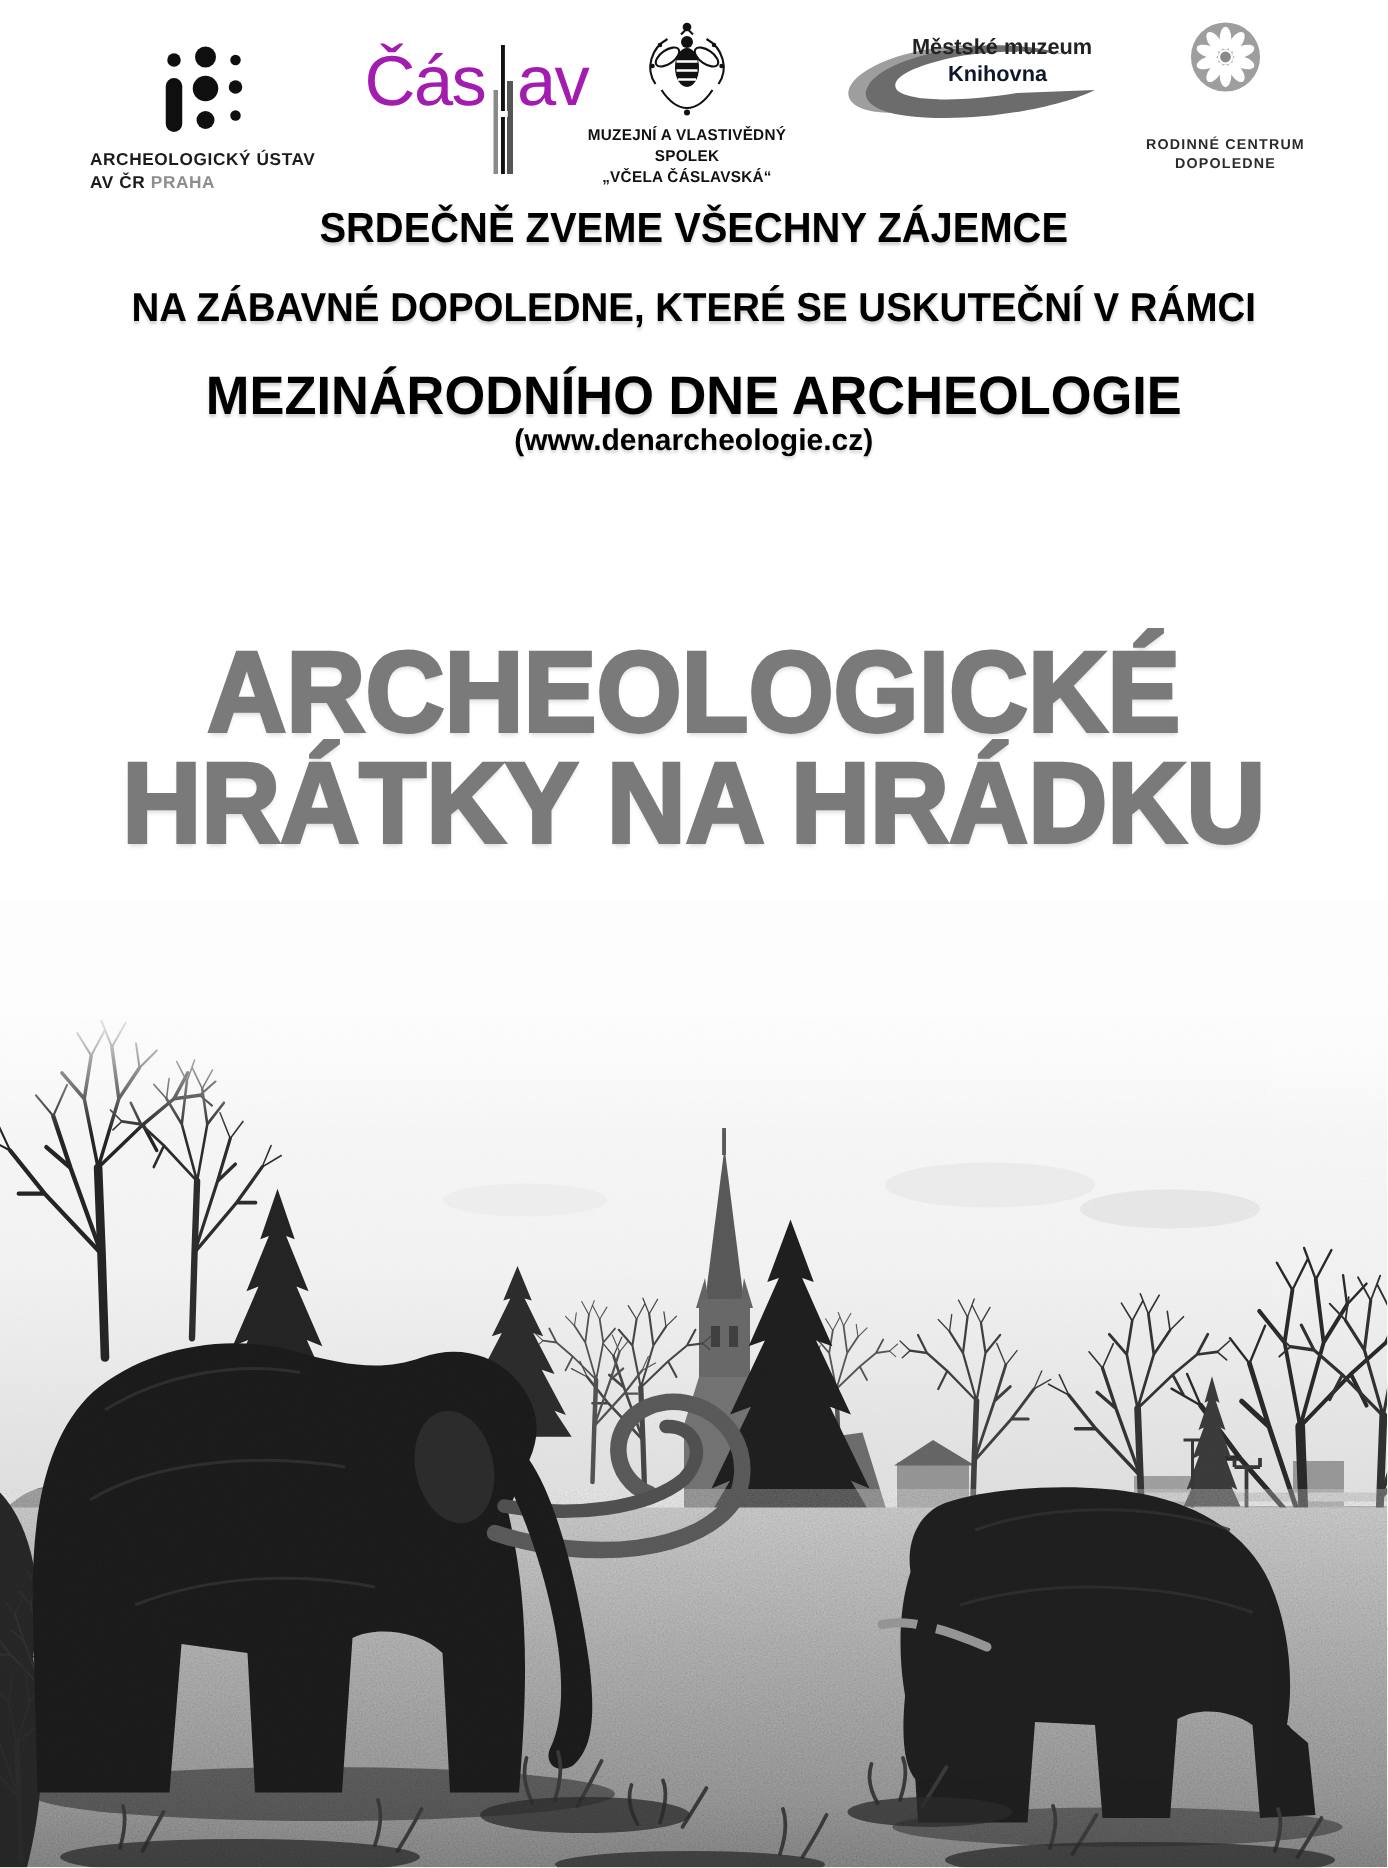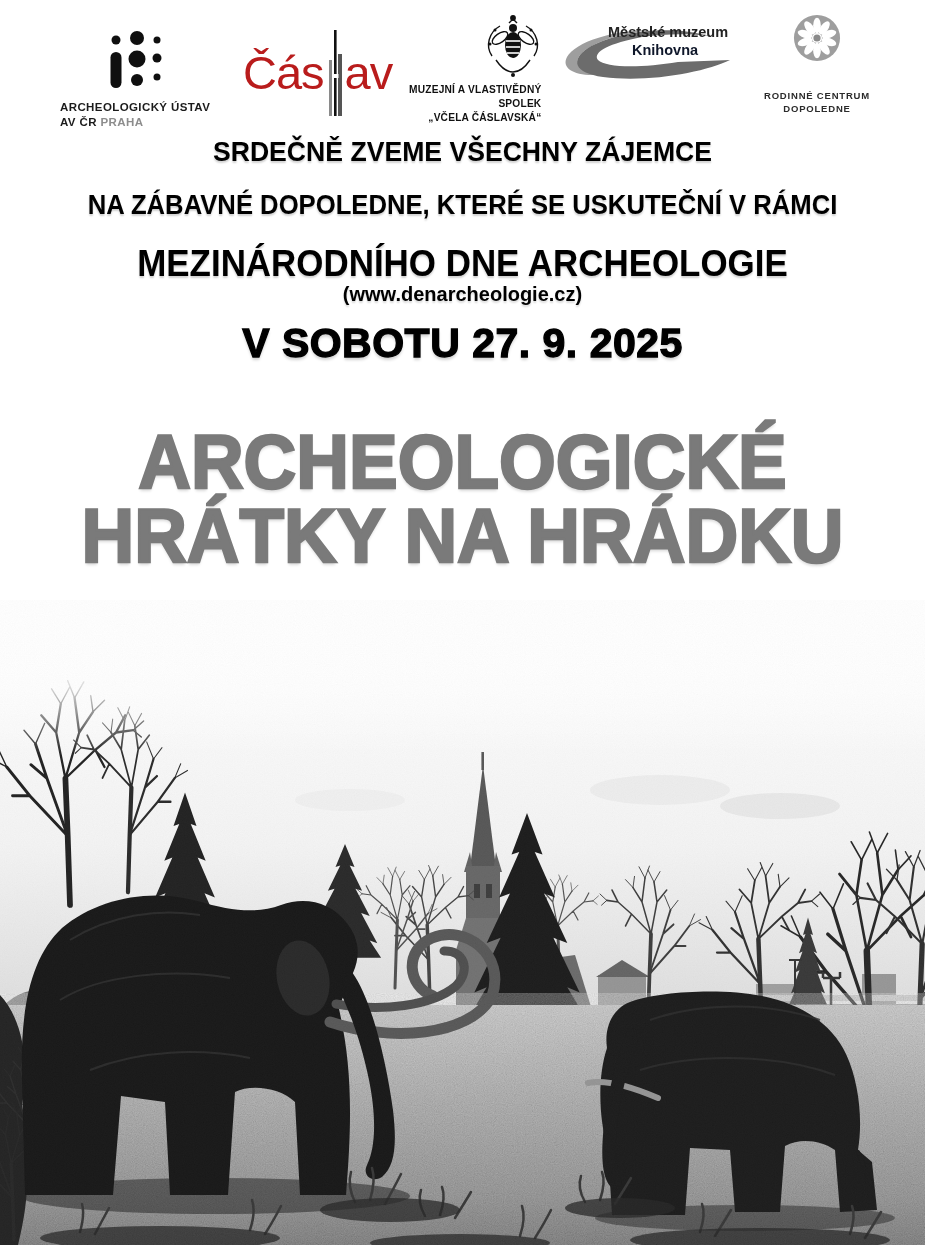--- a/index.html
+++ b/index.html
@@ -5,24 +5,24 @@
   html,body{margin:0;padding:0;background:#ffffff;}
   .poster{
     position:relative;width:925px;height:1245px;overflow:hidden;background:#fff;
     font-family:"Liberation Sans",sans-serif;color:#000;
   }
   
   .logo{position:absolute;}
   .au-logo{left:60px;top:28px;display:flex;align-items:center;gap:10px;flex-direction:column;}
   .au-text{font-size:11.5px;font-weight:bold;letter-spacing:.4px;line-height:15px;color:#1b1b1b;}
   .au-text .light{color:#8d8d8d;font-weight:bold;}
-  .caslav-logo{left:243px;top:30px;display:flex;align-items:center;color:#b91c1c;}
+  .caslav-logo{left:243px;top:30px;display:flex;align-items:flex-start;color:#a21caf;}
   .caslav-txt{font-size:47px;font-weight:normal;line-height:1;letter-spacing:-1px;}
   .caslav-tower{margin:0 1px -1px 2px;}
-  .vcela-logo{left:372px;top:14px;width:172px;text-align:right;}
+  .vcela-logo{left:372px;top:14px;width:172px;text-align:center;}
   .vcela-text{font-size:10.5px;font-weight:bold;line-height:14px;letter-spacing:.2px;transform:scaleX(.97);color:#111;}
   .muzeum-logo{left:554px;top:16px;width:190px;height:74px;}
   .muzeum-l1{position:absolute;left:54px;top:8px;font-size:14.5px;font-weight:bold;color:#222;}
   .muzeum-l2{position:absolute;left:78px;top:26px;font-size:14.5px;font-weight:bold;color:#0f172a;}
   .kopretina-logo{left:746px;top:14px;width:142px;text-align:center;}
   .kopretina-text{margin-top:23px;font-size:9.5px;font-weight:bold;letter-spacing:.8px;line-height:13px;color:#2b2b2b;}
   
   .line{position:absolute;left:0;width:925px;text-align:center;white-space:nowrap;}
   .intro1{top:136px;font-size:28px;font-weight:bold;transform:scaleX(.95);text-shadow:0 2px 2px rgba(0,0,0,.18);}
   .intro2{top:190px;font-size:27px;font-weight:bold;transform:scaleX(.95);text-shadow:0 2px 2px rgba(0,0,0,.18);}
@@ -136,21 +136,20 @@
       <div>RODINNÉ CENTRUM</div>
       <div>DOPOLEDNE</div>
     </div>
   </div>
 
   <div class="line intro1">SRDEČNĚ ZVEME VŠECHNY ZÁJEMCE</div>
   <div class="line intro2">NA ZÁBAVNÉ DOPOLEDNE, KTERÉ SE USKUTEČNÍ V RÁMCI</div>
   <div class="line event-name">MEZINÁRODNÍHO DNE ARCHEOLOGIE</div>
   <div class="line event-url">(www.denarcheologie.cz)</div>
   <div class="line date-block">
-    <div>V SOBOTU 27. 9. 2025</div>
   </div>
   <div class="line big-title">
     <div>ARCHEOLOGICKÉ</div>
     <div>HRÁTKY NA HRÁDKU</div>
   </div>
   <div class="line body-block">
     <div>DĚTI SE MOHOU TĚŠIT NA SPECIÁLNÍ ÚKOLY, HRY A KVÍZY,</div>
     <div>KTERÉ JIM PŘIBLÍŽÍ ŽIVOT PRAVĚKÝCH A STŘEDOVĚKÝCH OBYVATEL ČÁSLAVI.</div>
   </div>
   <div class="line free-line">VSTUP NA AKCI JE PRO VŠECHNY ÚČASTNÍKY ZDARMA!</div>

